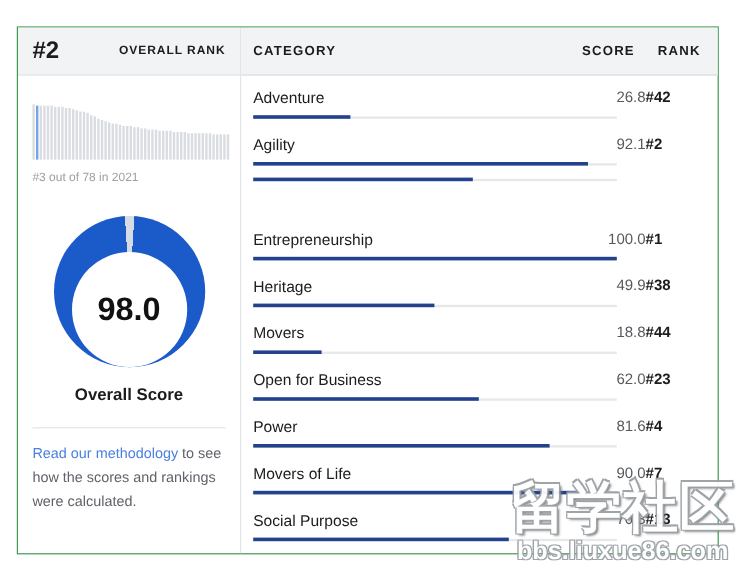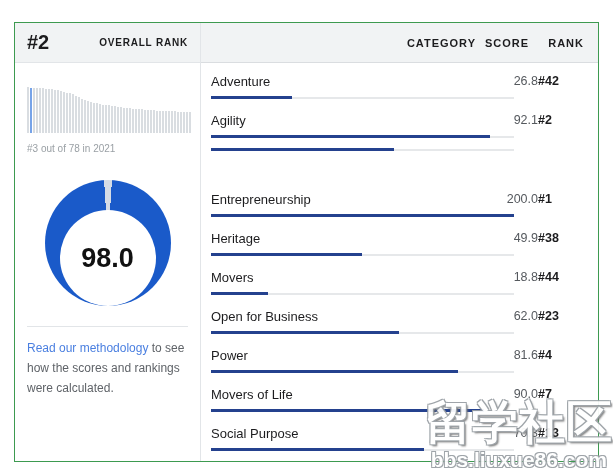--- a/index.html
+++ b/index.html
@@ -75,21 +75,21 @@
   
   .table-panel{flex:1;display:flex;flex-direction:column;}
   .table-header{
     height:40px;flex:0 0 40px;
     background:var(--headerbg);
     border-bottom:1px solid #dadde0;
     display:flex;align-items:center;
     padding:0 14px 0 10px;
     font-size:11px;font-weight:bold;color:var(--dark);letter-spacing:1px;
   }
-  .col-category{flex:1;text-align:right;}
+  .col-category{flex:1;text-align:left;}
   .col-score{width:62px;text-align:center;}
   .col-rank{width:46px;text-align:right;}
   .rows{padding:4px 14px 0 10px;}
   .row{height:37px;position:relative;}
   .row-top{display:flex;align-items:center;height:24px;margin-top:2px;}
   .cat-name{flex:1;font-size:13px;font-weight:normal;color:var(--dark);}
   .cat-score{width:62px;text-align:right;font-size:12.5px;color:var(--scoregray);}
   .cat-rank{width:46px;text-align:left;font-size:12.5px;font-weight:bold;color:var(--dark);}
   .bar-track{
     position:relative;height:3px;background:transparent;margin-top:3px;margin-right:70px;
@@ -182,20 +182,21 @@
         <div class="bar" style="height: 20.7px;"></div>
       </div>
     <div class="hist-caption">#3 out of 78 in 2021</div>
 
     <div class="donut-wrap">
       <div class="donut" id="donut" style="background: conic-gradient(from 3.6deg, var(--donut) 0deg 352.8deg, var(--donut-gap) 352.8deg 360deg);">
         <div class="donut-inner">
           <span class="donut-score">98.0</span>
         </div>
       </div>
+      <div class="overall-label">Overall Score</div>
     </div>
 
     <div class="left-divider"></div>
 
     <p class="methodology"><a>Read our methodology</a><span> to see how the scores and rankings were calculated.</span></p>
   </div>
 
   <div class="table-panel">
     <div class="table-header">
       <span class="col-category">CATEGORY</span>
@@ -227,21 +228,21 @@
 
   <div class="row">
     <div class="bar-track">
       <div class="bar-fill" style="width: 60.4%;"></div>
     </div>
   </div>
 
   <div class="row">
     <div class="row-top">
       <span class="cat-name">Entrepreneurship</span>
-      <span class="cat-score">200.0</span>
+      <span class="cat-score">100.0</span>
       <span class="cat-rank">#1</span>
     </div>
     <div class="bar-track">
       <div class="bar-fill" style="width: 100%;"></div>
     </div>
   </div>
 
   <div class="row">
     <div class="row-top">
       <span class="cat-name">Heritage</span>

